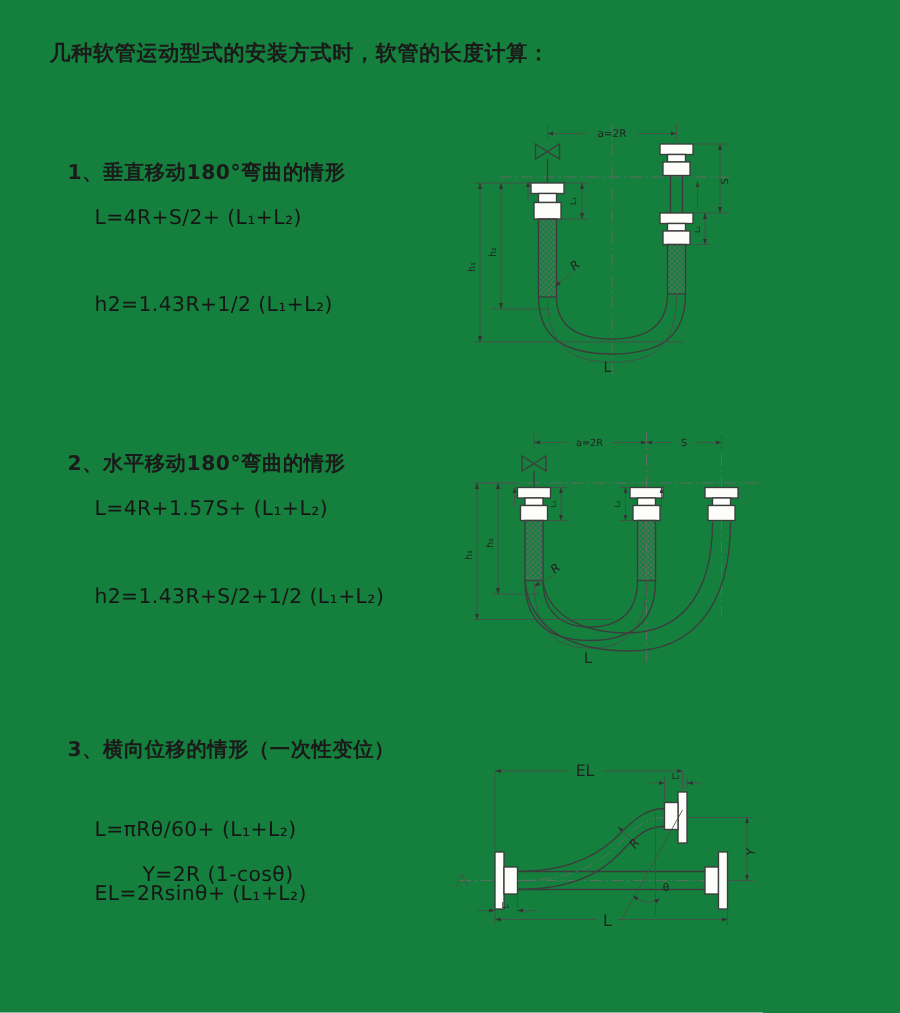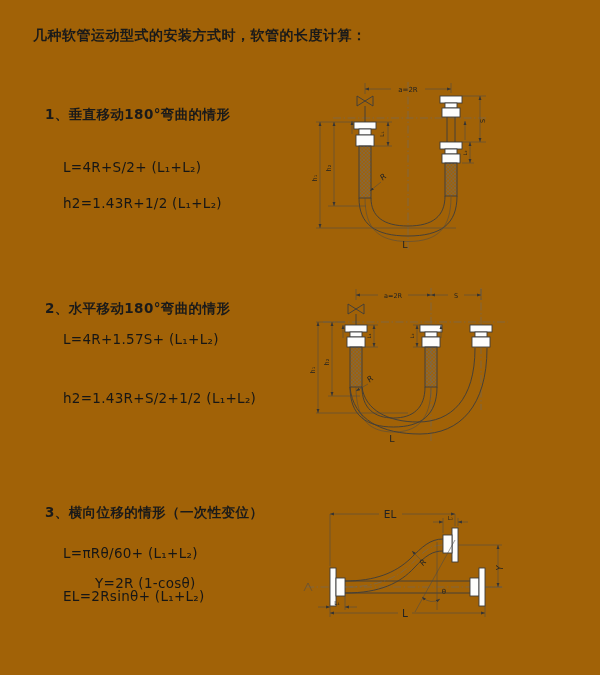--- a/index.html
+++ b/index.html
@@ -1,37 +1,37 @@
 <!DOCTYPE html>
 <html><head>
 <meta charset="utf-8">
 <style>
   html,body{margin:0;padding:0;background:#e8e8e8;}
   .page{
     position:relative;width:600px;height:675px;margin:0 auto;
-    background:#a16207;overflow:hidden;
+    background:#15803d;overflow:hidden;
     font-family:"DejaVu Sans","Liberation Sans",sans-serif;
     color:#1a1a1a;
   }
   .doc-title{
     position:absolute;left:33px;top:27px;
     font-size:14px;font-weight:700;letter-spacing:.5px;white-space:nowrap;
   }
   .sec-heading{
     position:absolute;left:45px;
     font-size:13.5px;font-weight:700;letter-spacing:.4px;white-space:nowrap;
   }
   .formula{
     position:absolute;left:63px;
     font-size:13.5px;font-weight:400;letter-spacing:.3px;white-space:nowrap;
     color:#161616;
   }
-  #h1-1{top:106px;} #f1-1{top:137px;margin-top:22px;} #f1-2{top:166px;} #f1-3{top:195px;}
+  #h1-1{top:106px;} #f1-1{top:137px;} #f1-2{top:166px;} #f1-3{top:195px;}
   #h2-1{top:300px;} #f2-1{top:331px;} #f2-2{top:360px;} #f2-3{top:390px;}
-  #h3-1{top:504px;} #f3-1{top:545px;} #f3-2{top:575px;margin-left:32px;} #f3-3{top:588px;text-align:center;}
+  #h3-1{top:491px;} #f3-1{top:545px;} #f3-2{top:575px;margin-left:32px;} #f3-3{top:588px;text-align:center;}
 
   .dwg{position:absolute;}
   #dwg1{left:308px;top:76px;width:285px;height:178px;}
   #dwg2{left:308px;top:282px;width:285px;height:172px;}
   #dwg3{left:300px;top:502px;width:300px;height:150px;}
 
   svg{display:block;}
   .ln{stroke:#3c3c3c;stroke-width:.9;fill:none;}
   .thin{stroke:#4a4a4a;stroke-width:.55;fill:none;}
   .cl{stroke:#6a6a6a;stroke-width:.55;fill:none;stroke-dasharray:8 2.5 1.5 2.5;}

